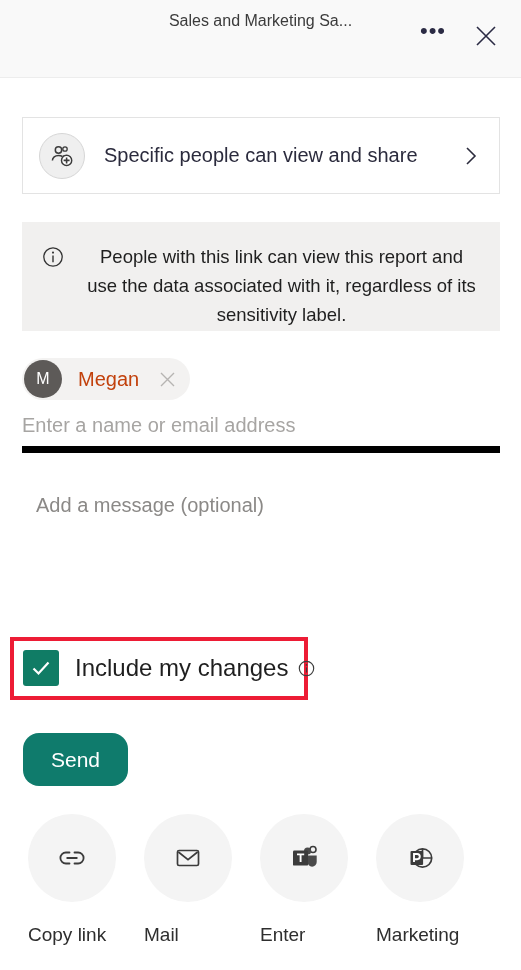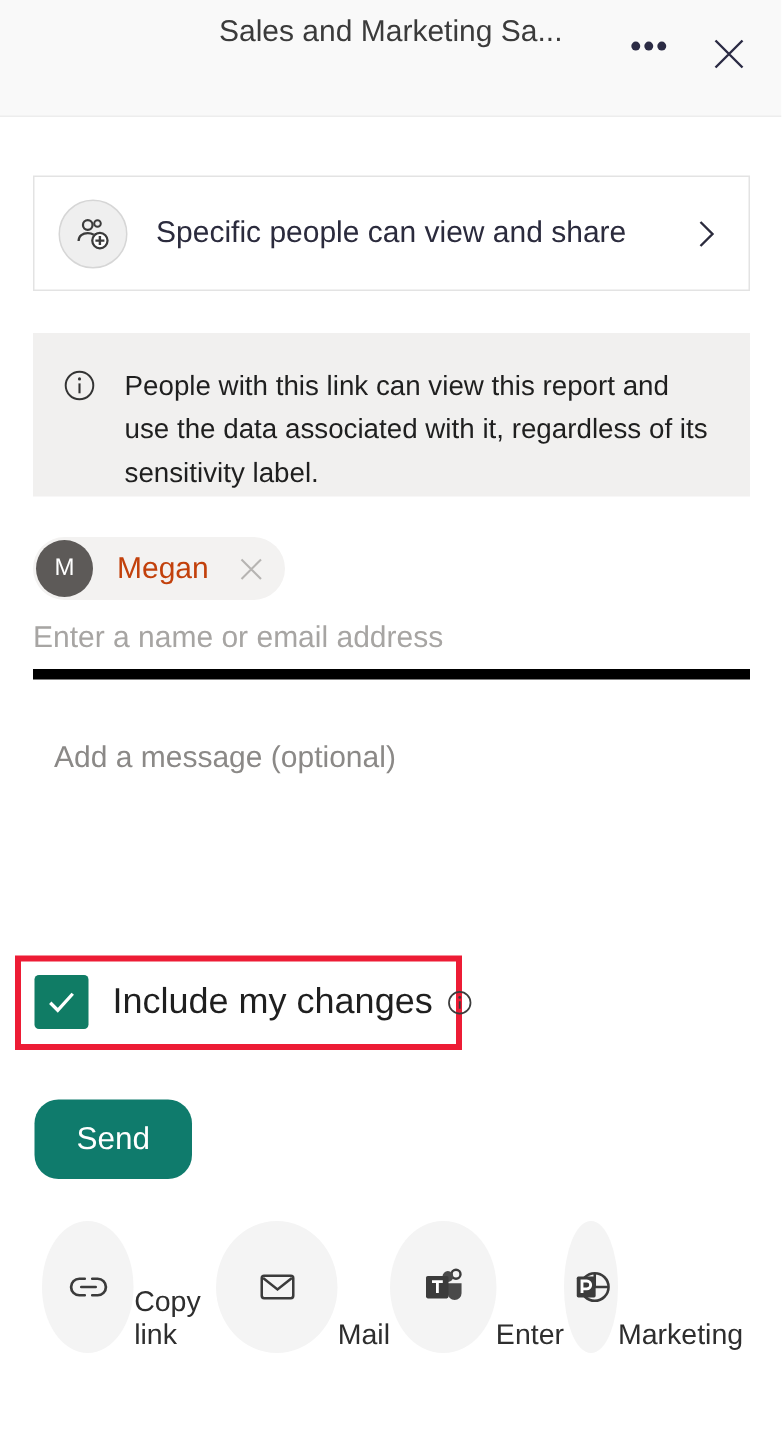--- a/index.html
+++ b/index.html
@@ -32,21 +32,21 @@
     text-align: center;
     pointer-events: none;
   }
   .header-title {
     font-size: 22px;
     color: #1b1b1b;
     line-height: 30px;
     font-weight: 400;
   }
   .header-subtitle {
-    font-size: 20px;
+    font-size: 16px;
     color: #3b3b3b;
     line-height: 26px;
     font-weight: 400;
   }
   .header-btn {
     position: absolute;
     background: transparent;
     border: 0;
     cursor: pointer;
     color: #2b2b44;
@@ -131,20 +131,21 @@
   }
   .info-icon {
     flex: none;
     margin-top: 4px;
   }
   .info-text {
     margin-left: 19px;
     font-size: 18.5px;
     line-height: 29px;
     color: #1f1f1f;
+    text-align: center;
   }
 
   
   .chip-row {
     position: absolute;
     left: 22px;
     top: 358px;
     display: flex;
     align-items: center;
   }
@@ -294,22 +295,22 @@
   .actions {
     position: absolute;
     left: 28px;
     top: 814px;
     width: 465px;
     display: flex;
   }
   .action {
     width: 116px;
     display: flex;
-    flex-direction: row;
-    align-items: flex-end;
+    flex-direction: column;
+    align-items: flex-start;
     cursor: pointer;
   }
   .action-circle {
     width: 88px;
     height: 88px;
     border-radius: 50%;
     background: #f4f4f4;
     display: flex;
     align-items: center;
     justify-content: center;

